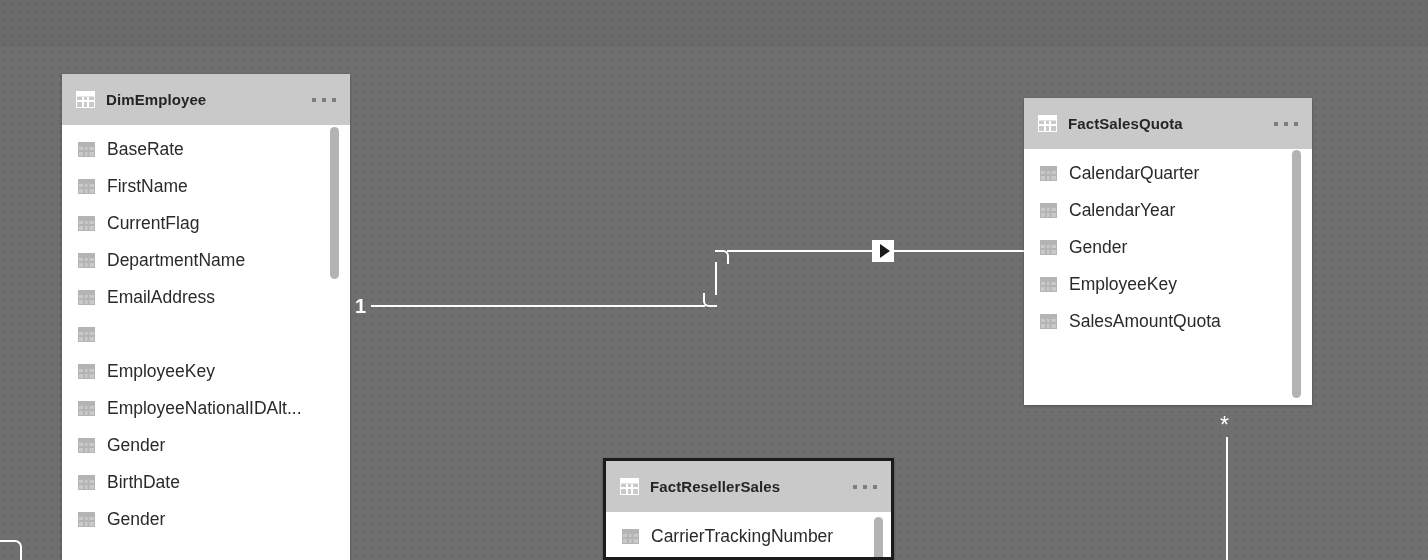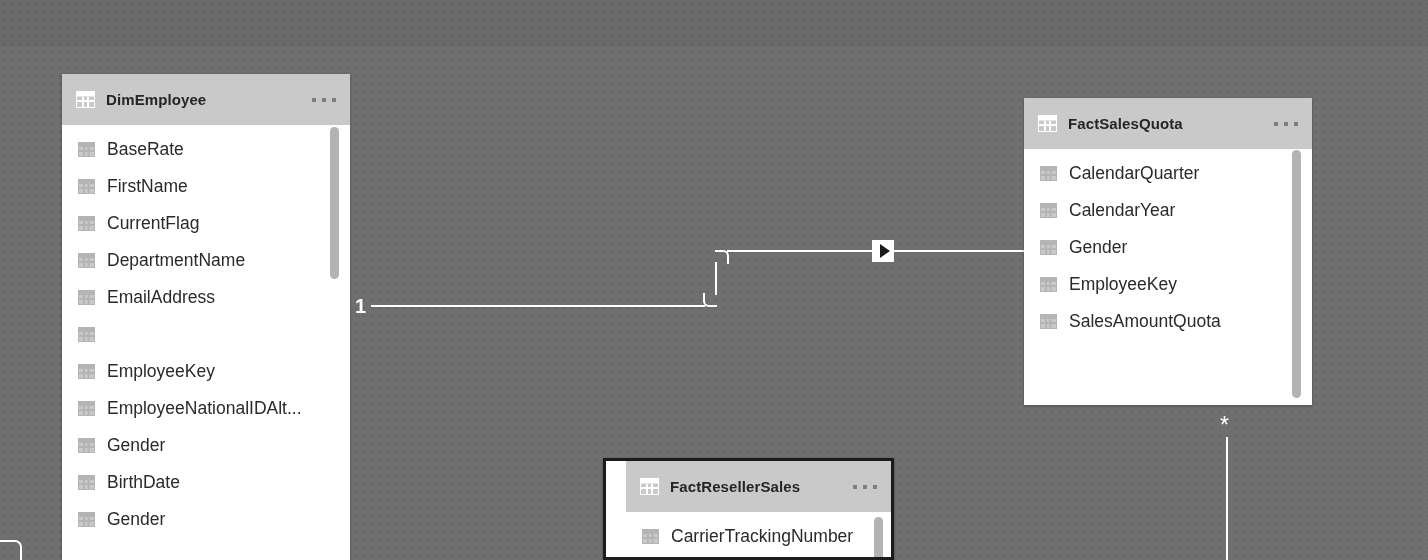--- a/index.html
+++ b/index.html
@@ -40,21 +40,20 @@
   
   .table-card {
     position: absolute;
     background: #ffffff;
     box-sizing: border-box;
     overflow: hidden;
     box-shadow: 0 1px 3px rgba(0,0,0,0.30);
   }
   .table-card.selected {
     border: 3px solid #1b1b1b;
-    padding-left: 20px;
   }
 
   .table-header {
     position: relative;
     height: 51px;
     background: #c9c9c9;
     display: flex;
     align-items: center;
     padding: 0 10px 0 14px;
     box-sizing: border-box;

